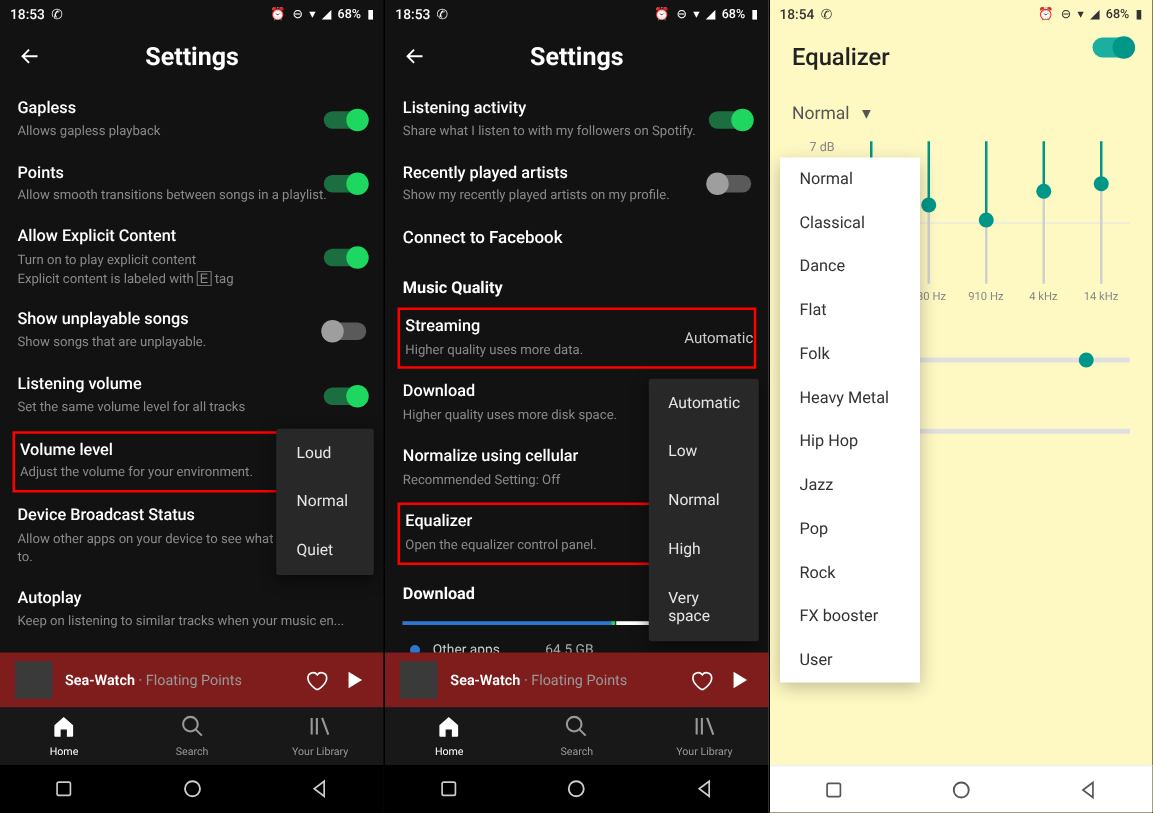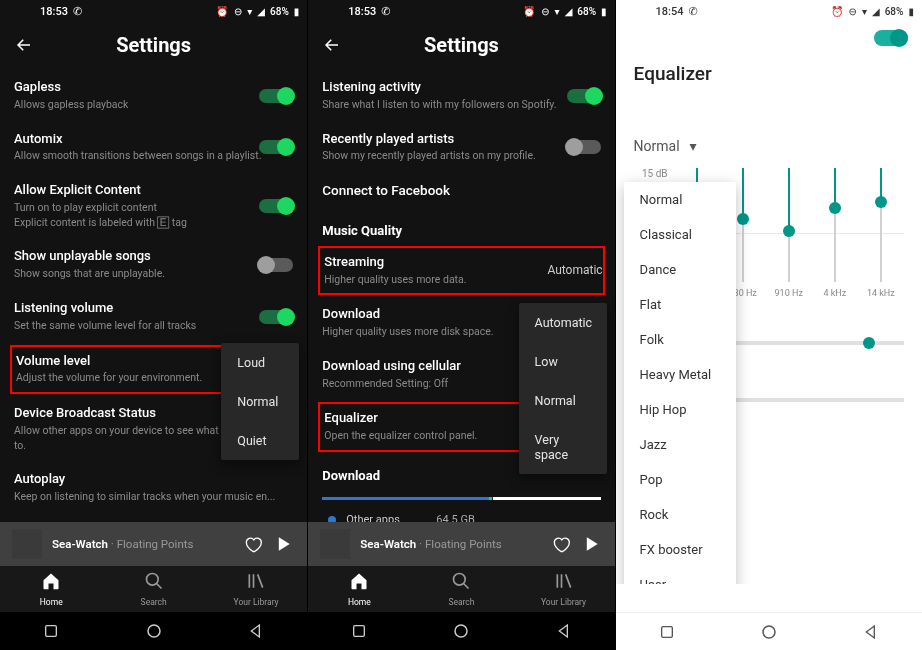--- a/index.html
+++ b/index.html
@@ -1,23 +1,23 @@
 <!DOCTYPE html>
 <html><head>
 <meta charset="utf-8">
 <style>
   * { box-sizing: border-box; margin: 0; padding: 0; font-family: -apple-system, Roboto, sans-serif; }
   body { width: 922px; height: 650px; display: flex; background: #000; }
   .phone { width: 307.3px; height: 650px; position: relative; display: flex; flex-direction: column; overflow: hidden; }
   .phone.dark { background: #121212; color: #fff; }
-  .phone.light { background: #ffffff; color: #222; gap: 28px; }
+  .phone.light { background: #fef9c3; color: #222; }
   .phone + .phone { border-left: 1px solid #000; }
 
   .statusbar { height: 22px; display: flex; align-items: center; justify-content: space-between; padding: 0 8px; font-size: 11px; font-weight: 500; }
-  .statusbar .left, .statusbar .right { display: flex; align-items: center; gap: 5px; margin-left: 32px; }
+  .statusbar .left, .statusbar .right { display: flex; align-items: center; gap: 5px; }
   .statusbar .right span { font-size: 10px; }
   .light .statusbar { color: #333; }
 
   .header { height: 46px; display: flex; align-items: center; padding: 0 12px; position: relative; }
   .header .back { width: 24px; height: 24px; display: flex; align-items: center; justify-content: center; cursor: pointer; }
   .header .title-c { flex: 1; text-align: center; font-size: 20px; font-weight: 700; }
   .light .header .title-c { font-size: 19px; text-align: left; font-weight: 500; margin-left: 6px; }
 
   .content { flex: 1; overflow: hidden; position: relative; }
   .scroll { position: absolute; inset: 0; padding: 2px 14px; }
@@ -45,21 +45,21 @@
 
   .val-right { position: absolute; right: 0; top: 50%; transform: translateY(-50%); font-size: 12px; color: #ccc; }
 
   .storage-bar { height: 3px; background: #2a2a2a; margin: 8px 0 10px; display: flex; }
   .storage-bar .seg { height: 100%; }
   .storage-item { display: flex; align-items: center; font-size: 11px; color: #ccc; padding: 3px 0; }
   .storage-item .dot { width: 8px; height: 8px; border-radius: 50%; margin: 0 10px 0 6px; }
   .storage-item .name { flex: 0 0 90px; }
   .storage-item .val { color: #aaa; }
 
-  .nowplaying { height: 44px; background: #404040; display: flex; align-items: center; padding: 0 12px; font-size: 11.5px; }
+  .nowplaying { height: 44px; background: #7f1d1d; display: flex; align-items: center; padding: 0 12px; font-size: 11.5px; }
   .nowplaying .art { width: 30px; height: 30px; background: #3a3a3a; margin-right: 10px; }
   .nowplaying .track { flex: 1; }
   .nowplaying .track .tt { color: #fff; font-weight: 600; display: inline; }
   .nowplaying .track .ta { color: #999; display: inline; }
   .nowplaying .ic { width: 24px; height: 24px; display: flex; align-items: center; justify-content: center; margin-left: 6px; cursor: pointer; }
 
   .tabbar { height: 46px; background: #181818; display: flex; }
   .tabbar .tab { flex: 1; display: flex; flex-direction: column; align-items: center; justify-content: center; gap: 2px; cursor: pointer; }
   .tabbar .tab .lbl { font-size: 8.5px; color: #999; }
   .tabbar .tab.active .lbl { color: #fff; }
@@ -118,21 +118,21 @@
     <div style="width:24px"></div>
   </div>
   <div class="content">
     <div class="scroll" id="p1scroll">
         <div class="row">
           <div class="t">Gapless</div>
           <div class="s">Allows gapless playback</div>
           <div class="toggle on"></div>
         </div>
         <div class="row">
-          <div class="t">Automix</div>
+          <div class="t">Points</div>
           <div class="s">Allow smooth transitions between songs in a playlist.</div>
           <div class="toggle on"></div>
         </div>
         <div class="row">
           <div class="t">Allow Explicit Content</div>
           <div class="s">Turn on to play explicit content<br>Explicit content is labeled with 🄴 tag</div>
           <div class="toggle on"></div>
         </div>
         <div class="row">
           <div class="t">Show unplayable songs</div>
@@ -262,21 +262,21 @@
         <div class="row redbox">
           <div class="t">Streaming</div>
           <div class="s">Higher quality uses more data.</div>
           <div class="val-right">Automatic</div>
         </div>
         <div class="row">
           <div class="t">Download</div>
           <div class="s">Higher quality uses more disk space.</div>
         </div>
         <div class="row">
-          <div class="t">Download using cellular</div>
+          <div class="t">Normalize using cellular</div>
           <div class="s">Recommended Setting: Off</div>
         </div>
         <div class="row redbox">
           <div class="t">Equalizer</div>
           <div class="s">Open the equalizer control panel.</div>
         </div>
         <div class="section-h">Download</div>
         <div class="storage-bar">
           <div class="seg" style="width: 60%; background: rgb(46, 119, 208);"></div>
           <div class="seg" style="width: 1%; background: rgb(30, 215, 96);"></div>
@@ -286,20 +286,21 @@
         <div class="storage-item">
           <div class="dot" style="background:#2e77d0;"></div>
           <div class="name">Other apps</div>
           <div class="val">64.5 GB</div>
         </div>
       </div>
     <div class="popup popup2" id="p2popup">
         <div class="opt">Automatic</div>
         <div class="opt">Low</div>
         <div class="opt">Normal</div>
+        <div class="opt">High</div>
         <div class="opt">Very space</div>
       </div>
   </div>
   <div class="nowplaying">
     <div class="art"></div>
     <div class="track"><span class="tt">Sea-Watch</span><span class="ta"> · </span><span class="ta">Floating Points</span></div>
     <div class="ic">
         <svg width="20" height="20" viewBox="0 0 24 24">
           <path d="M12 21s-8-5-8-11a5 5 0 0 1 9-3 5 5 0 0 1 9 3c0 6-8 11-8 11z" stroke="#fff" stroke-width="1.6" fill="none"></path>
         </svg>
@@ -370,21 +371,21 @@
   </div>
   <div class="eq-switch"></div>
   <div class="content">
     <div class="eq-body">
       <div class="eq-preset">
         <span>Normal</span>
         <span>▾</span>
       </div>
       <div class="eq-grid">
         <div class="eq-labels">
-          <span>15 dB</span>
+          <span>7 dB</span>
             <span>0 dB</span>
             <span>-15 dB</span>
         </div>
         <div class="eq-sliders" id="eqsliders">
             <div class="eq-col">
               <div class="eq-track" style="--p:30%">
                 <div class="eq-thumb"></div>
               </div>
               <div class="eq-freq">60 Hz</div>
             </div>

